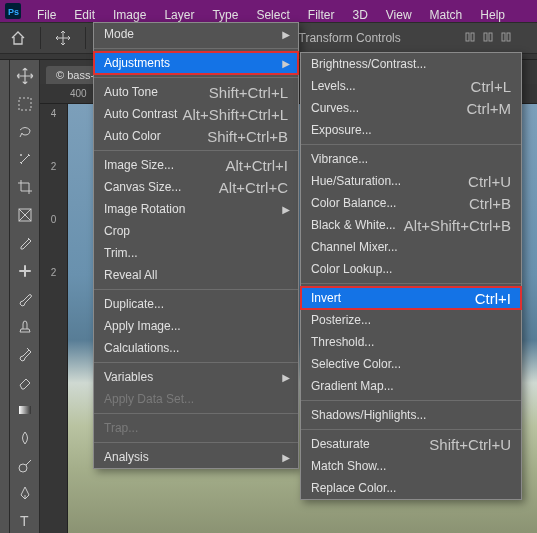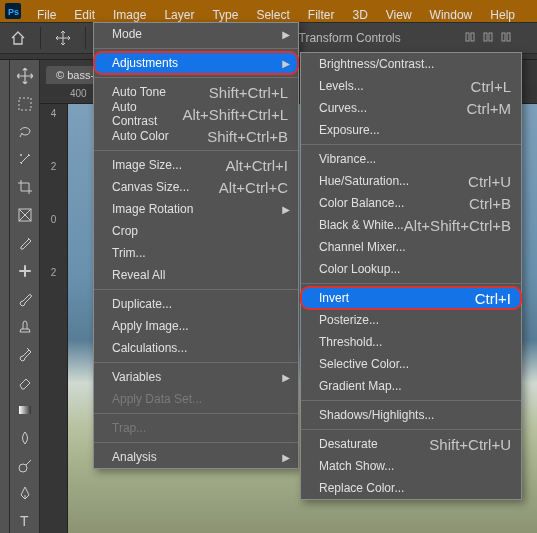--- a/index.html
+++ b/index.html
@@ -1,17 +1,17 @@
 <!DOCTYPE html>
 <html><head>
 <meta charset="utf-8">
 <style>
   * { margin: 0; padding: 0; box-sizing: border-box; font-family: "Segoe UI", Tahoma, sans-serif; user-select: none; }
   body { background: #535353; width: 537px; height: 533px; overflow: hidden; position: relative; }
-  .menubar { background: #a16207; height: 22px; display: flex; align-items: center; padding-left: 4px; font-size: 12px; color: #e0e0e0; }
+  .menubar { background: #701a75; height: 22px; display: flex; align-items: center; padding-left: 4px; font-size: 12px; color: #e0e0e0; }
   .menubar .logo { width: 18px; height: 18px; margin-right: 6px; display:flex; align-items:center; justify-content:center;}
   .menubar .item { padding: 0 9px; height: 15px; line-height: 22px; }
   .optbar { background: #414141; height: 32px; border-top: 1px solid #2a2a2a; border-bottom: 1px solid #2a2a2a; display: flex; align-items: center; padding-left: 10px; color: #bbb; font-size: 12px; gap: 14px; }
   .optbar .home { width:16px; height:16px; }
   .optbar .move-icon { width:16px; height:16px; }
   .optbar .sep { width:1px; height:22px; background:#2a2a2a; }
   .optbar .chk { display:flex; align-items:center; gap:4px; }
   .optbar .chkbox { width:12px; height:12px; border:1px solid #888; background:#535353; display:flex; align-items:center; justify-content:center; font-size:9px; color:#ddd;}
   .optbar .align-icons { display:flex; gap:2px; margin-left:auto; margin-right:20px;}
   .optbar .align { width:16px; height:16px; }
@@ -26,25 +26,25 @@
   .ruler-h { height:20px; background:#363636; color:#aaa; font-size:10px; display:flex; align-items:center; padding-left:30px; gap:80px; border-bottom:1px solid #222;}
   .ruler-v-container { display:flex; height:calc(100% - 24px - 20px); }
   .ruler-v { width:28px; background:#363636; color:#aaa; font-size:10px; display:flex; flex-direction:column; align-items:center; padding-top:4px; gap:42px; border-right:1px solid #222;}
   .ruler-v span { writing-mode: horizontal-tb; }
   .canvas { flex:1; background: linear-gradient(to bottom, #7c9fba 0%, #6991ae 40%, #587d96 55%, #cfd9d2 65%, #b9c3a1 75%, #a4ae8a 85%, #8b9373 100%); position:relative;}
   
   
   .menu { position:absolute; background:#535353; border:1px solid #8a8a8a; box-shadow: 3px 3px 8px rgba(0,0,0,0.4); font-size:12px; color:#e0e0e0; }
   .menu .row { height:22px; display:flex; align-items:center; padding: 0 10px; position:relative; }
   .menu .row.disabled { color:#7a7a7a; }
-  .menu .row .label { flex:1;margin-left:8px; }
+  .menu .row .label { flex:1; }
   .menu .row .shortcut { color:#c8c8c8; font-size:15px; }
   .menu .row .arrow { position:absolute; right:8px; font-size:10px; color:#ccc;}
   .menu hr { border:none; border-top:1px solid #6d6d6d; margin:3px 0; }
-  .menu .row.selected { background:#1473e6; color:#fff;border-radius:8px; }
+  .menu .row.selected { background:#1473e6; color:#fff; }
   .menu .row.selected .shortcut { color:#fff; }
   .menu .row.boxed { outline:2px solid #e03030; outline-offset:-1px; }
   #image-menu { top:22px; left:93px; width:206px; }
   #adjust-menu { top:52px; left:300px; width:222px; }
 </style>
 </head>
 <body>
 
 <div class="menubar">
   <span class="logo">
@@ -55,21 +55,21 @@
   </span>
   <span class="item">File</span>
   <span class="item">Edit</span>
   <span class="item">Image</span>
   <span class="item">Layer</span>
   <span class="item">Type</span>
   <span class="item">Select</span>
   <span class="item">Filter</span>
   <span class="item">3D</span>
   <span class="item">View</span>
-  <span class="item">Window</span>
+  <span class="item">Match</span>
   <span class="item">Help</span>
 </div>
 
 <div class="optbar">
   <span class="home"><svg width="16" height="16" viewBox="0 0 16 16">
         <path d="M2 8 L8 2 L14 8 M4 7 V14 H12 V7" fill="none" stroke="#ccc" stroke-width="1.3"></path>
       </svg></span>
   <span class="sep"></span>
   <span class="move-icon"><svg width="16" height="16" viewBox="0 0 16 16">
         <path d="M8 1v14M1 8h14M8 1l-2 2M8 1l2 2M8 15l-2-2M8 15l2-2M1 8l2-2M1 8l2 2M15 8l-2-2M15 8l-2 2" stroke="#ccc" stroke-width="1" fill="none"></path>

